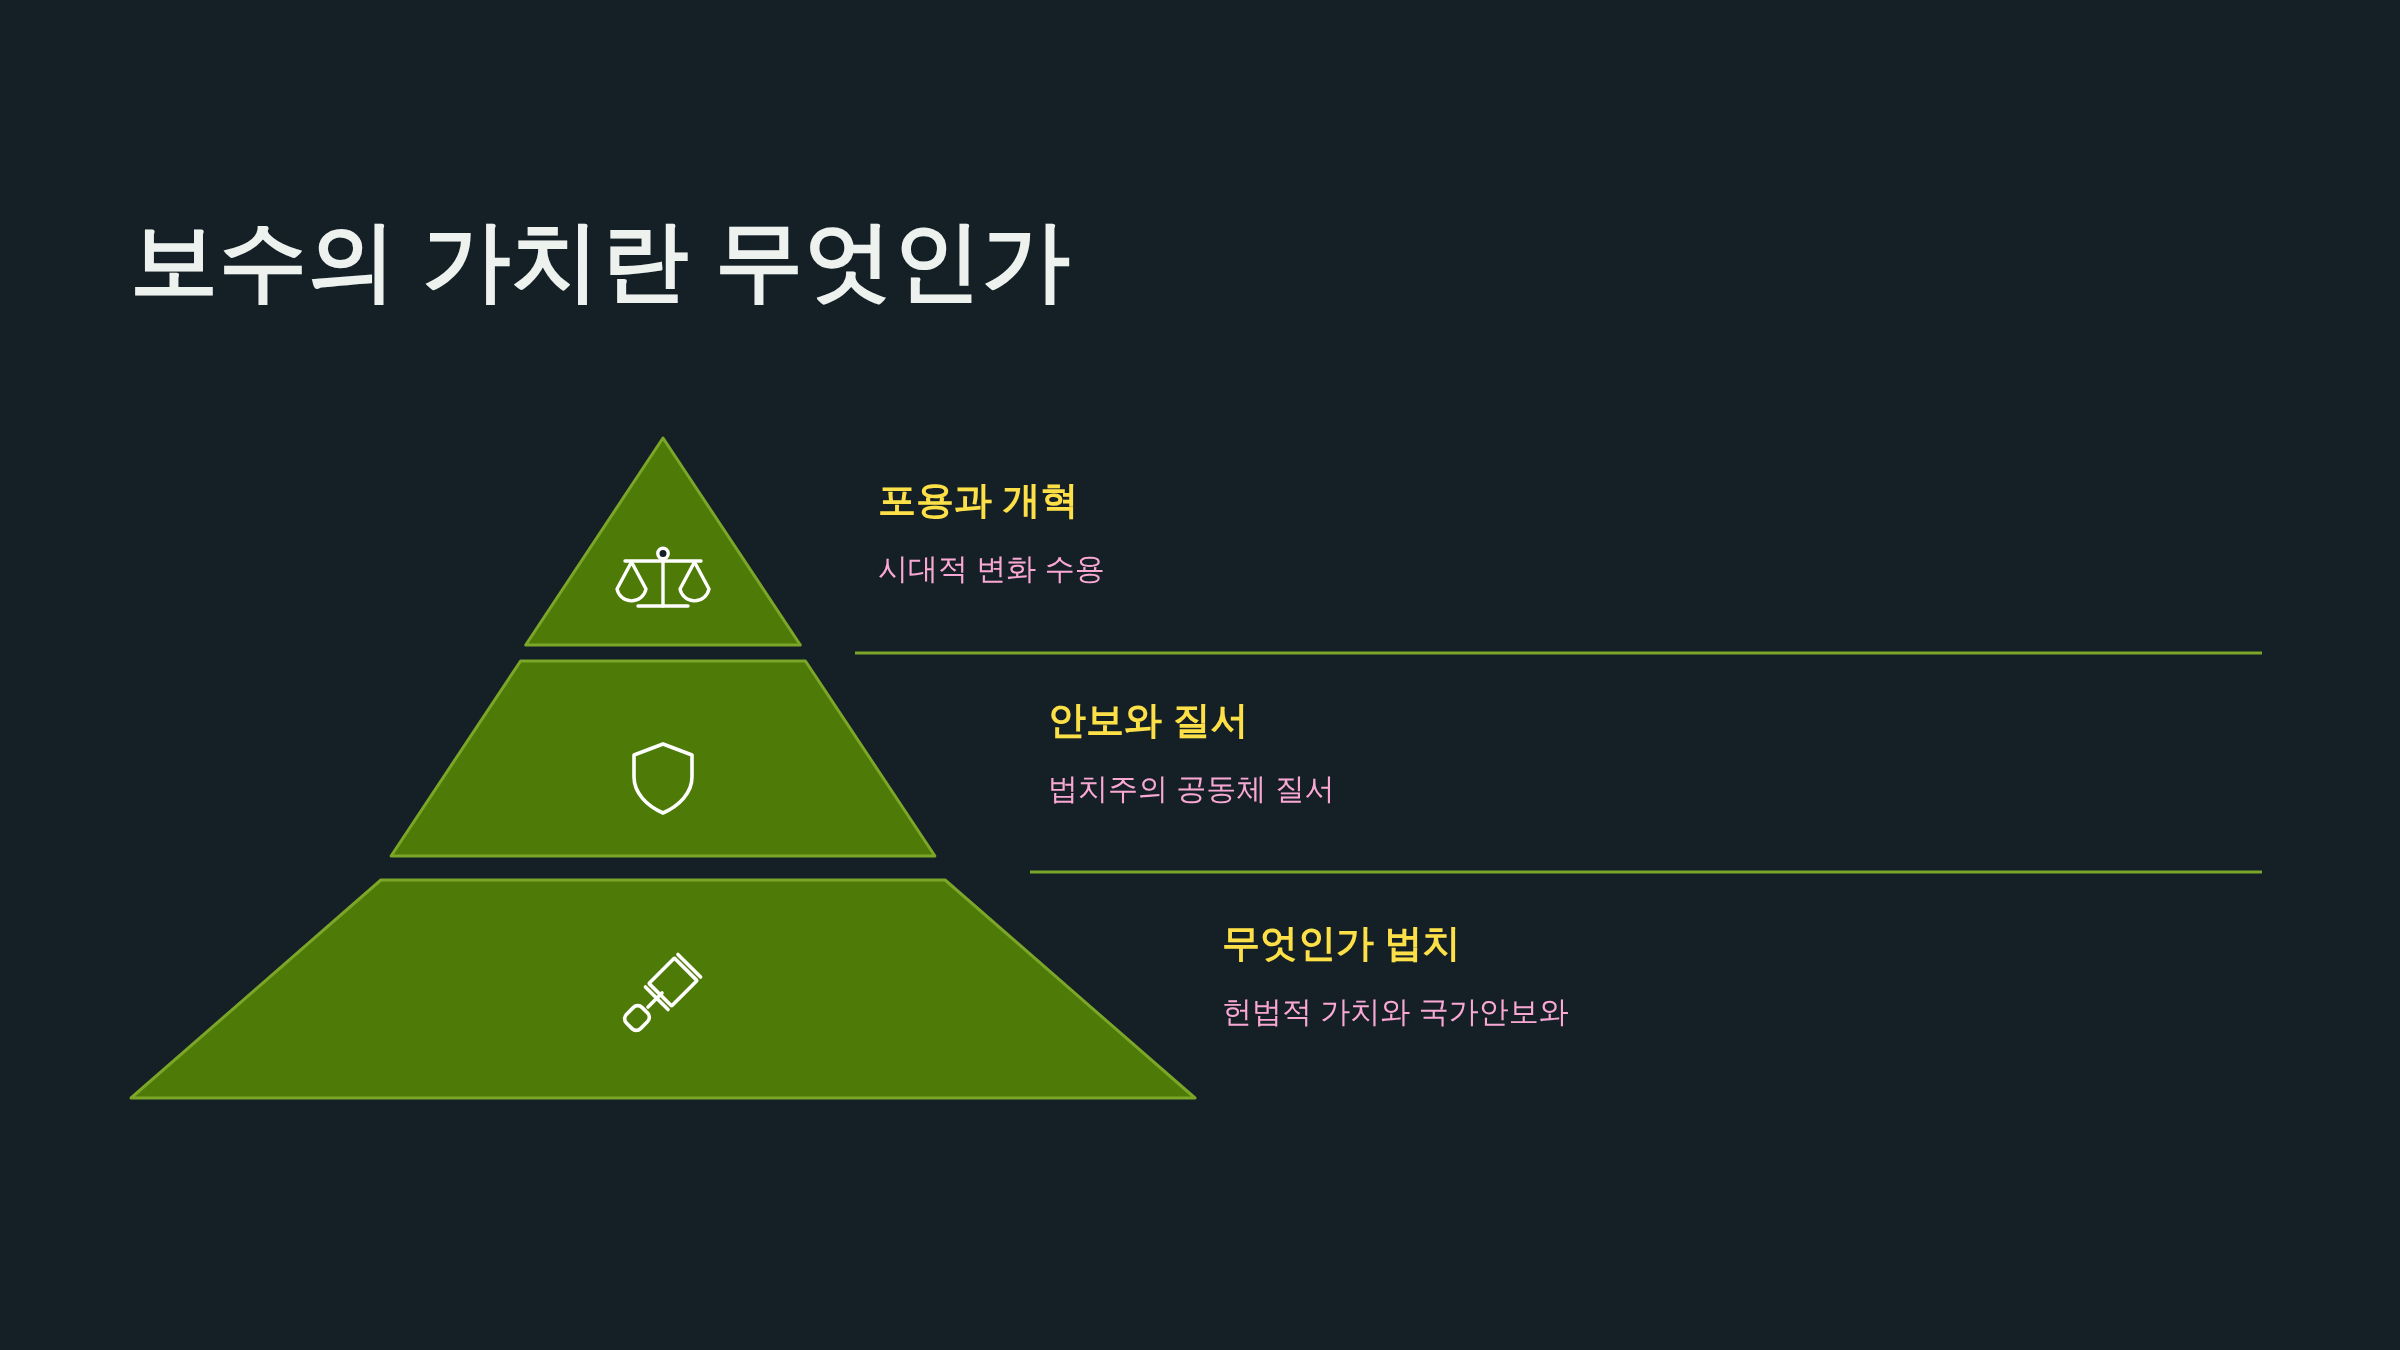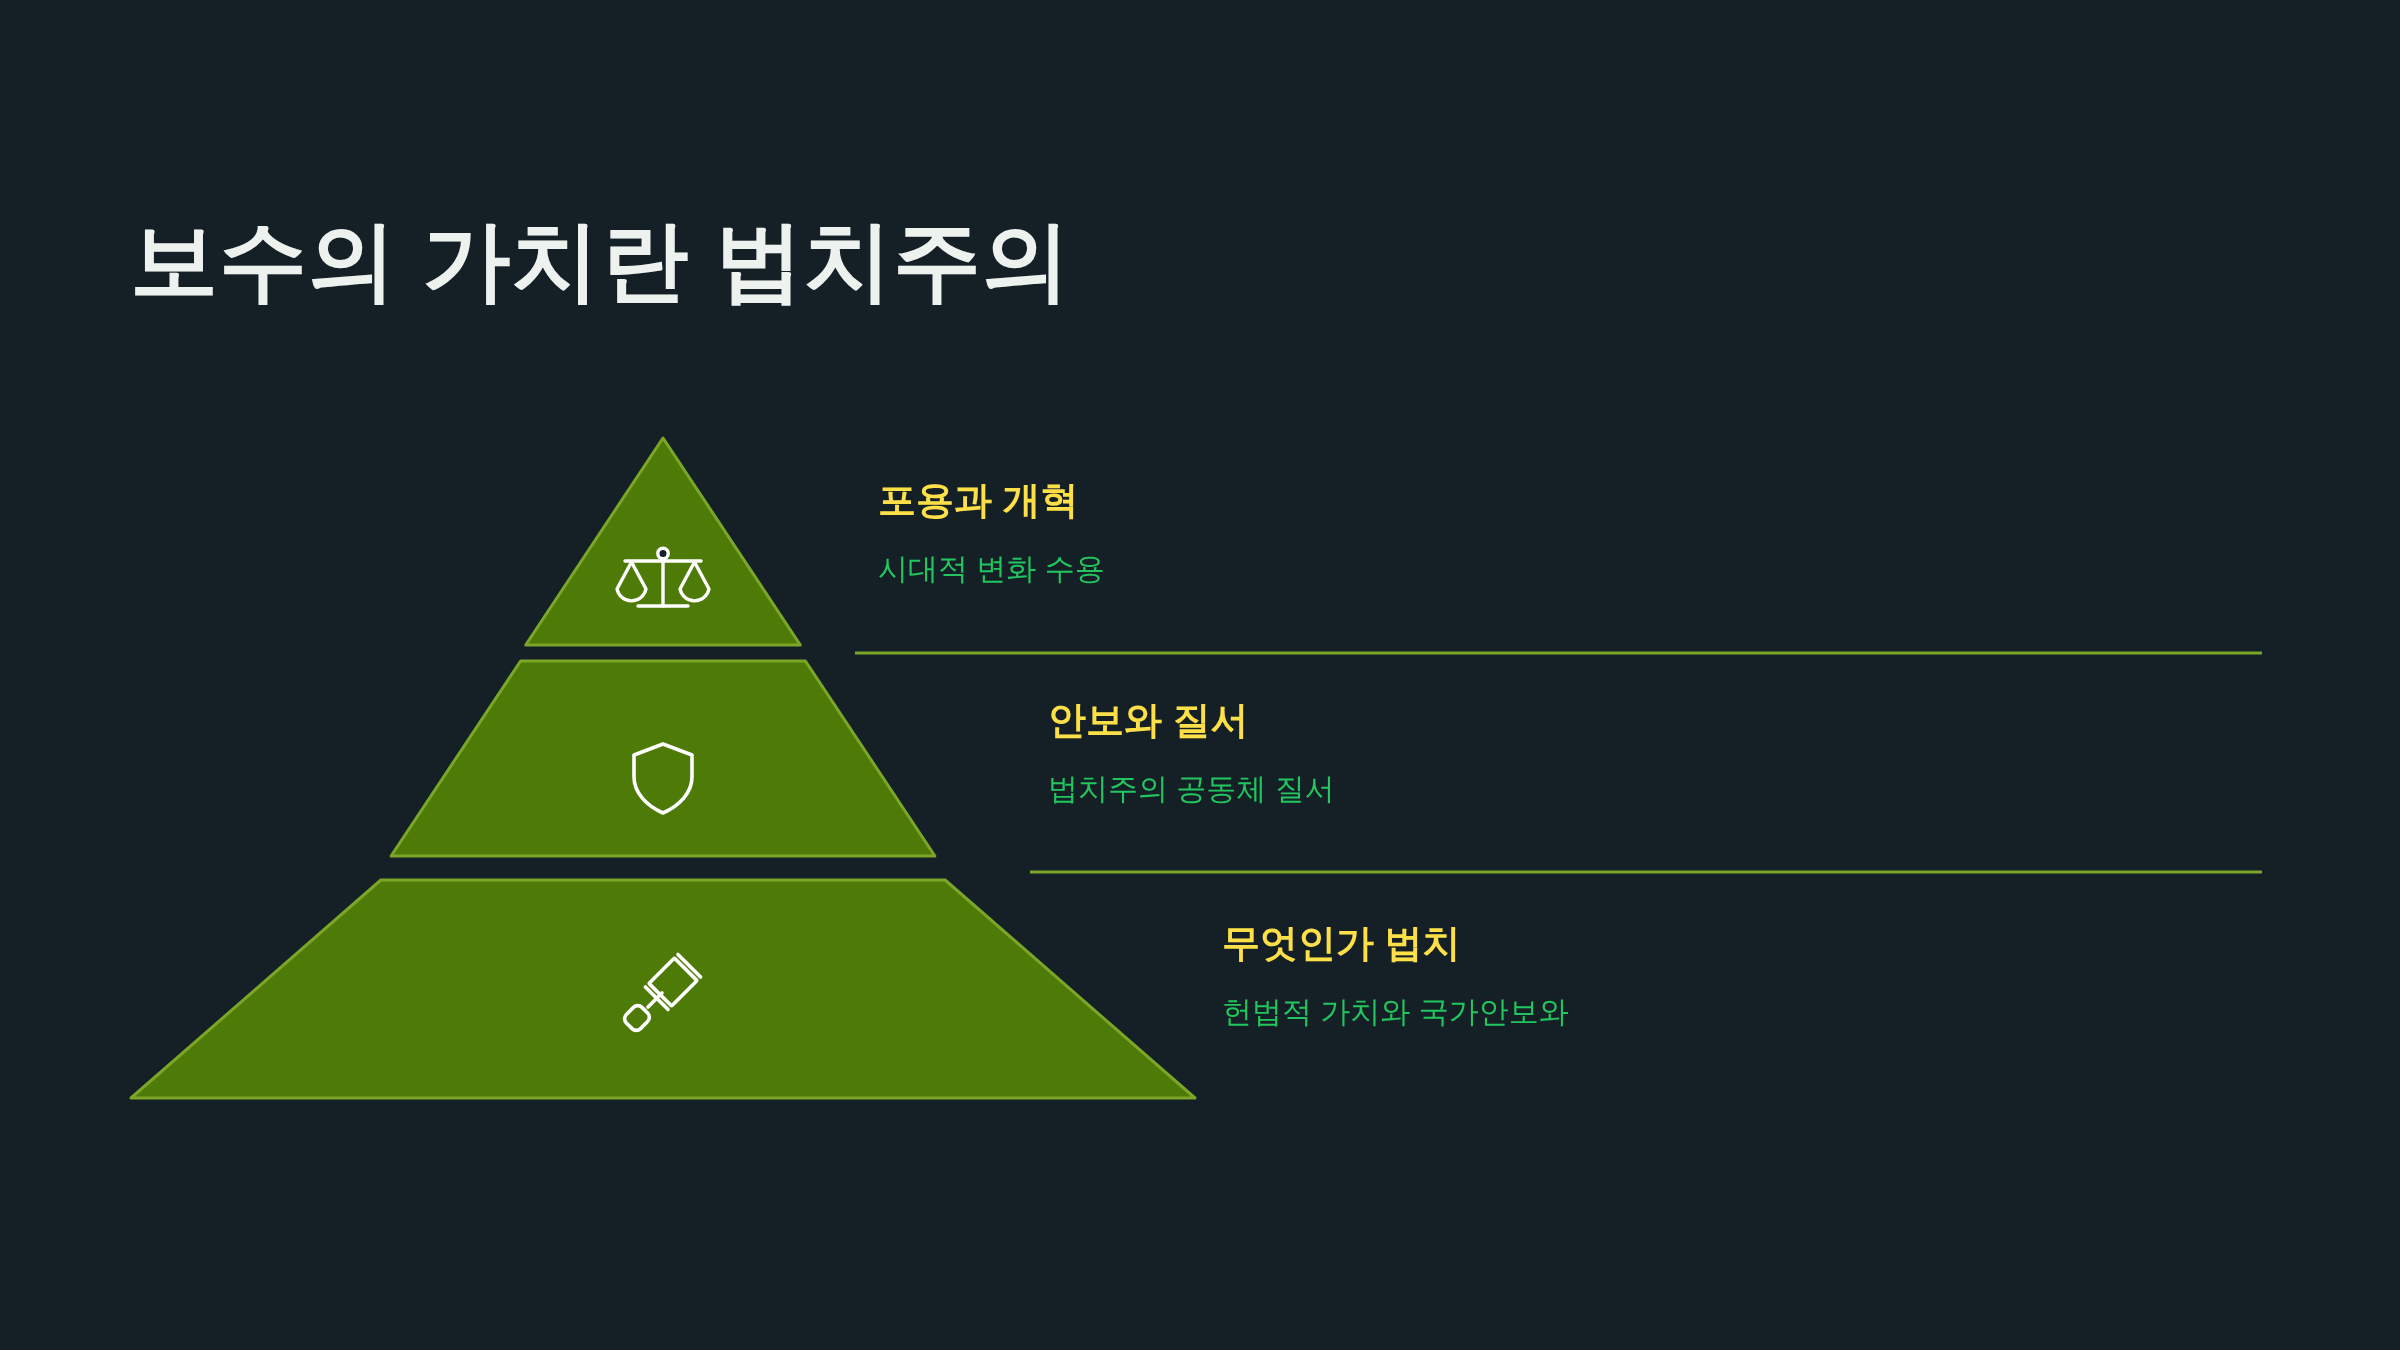--- a/index.html
+++ b/index.html
@@ -54,36 +54,36 @@
     font-size: 38px;
     font-weight: bold;
     color: #fde047;
     line-height: 1.2;
     white-space: nowrap;
     margin: 0 0 26px 0;
   }
   .tier-sub {
     font-size: 30px;
     font-weight: normal;
-    color: #22c55e;
+    color: #f9a8d4;
     line-height: 1.25;
     white-space: nowrap;
     margin: 0;
   }
 
   .tier-text[data-tier="0"] { left: 878px; top: 478px; }
   .tier-text[data-tier="1"] { left: 1048px; top: 698px; }
   .tier-text[data-tier="2"] { left: 1222px; top: 921px; }
 </style>
 </head>
 <body>
 
 <div id="stage">
 
-  <div id="page-title">보수의 가치란 법치주의</div>
+  <div id="page-title">보수의 가치란 무엇인가</div>
 
   <div id="pyramid-wrap">
     <svg viewBox="0 0 2400 1350" xmlns="http://www.w3.org/2000/svg">
 
       <polygon points="663,438 800.3,645 525.7,645" fill="#4e7a08" stroke="#7ba628" stroke-width="3" stroke-linejoin="round"></polygon>
 
       <polygon points="805.4,661 934.9,856 391.1,856 520.6,661" fill="#4e7a08" stroke="#7ba628" stroke-width="3" stroke-linejoin="round"></polygon>
 
       <polygon points="945.1,880 1195,1098 131,1098 380.9,880" fill="#4e7a08" stroke="#7ba628" stroke-width="3" stroke-linejoin="round"></polygon>
 

